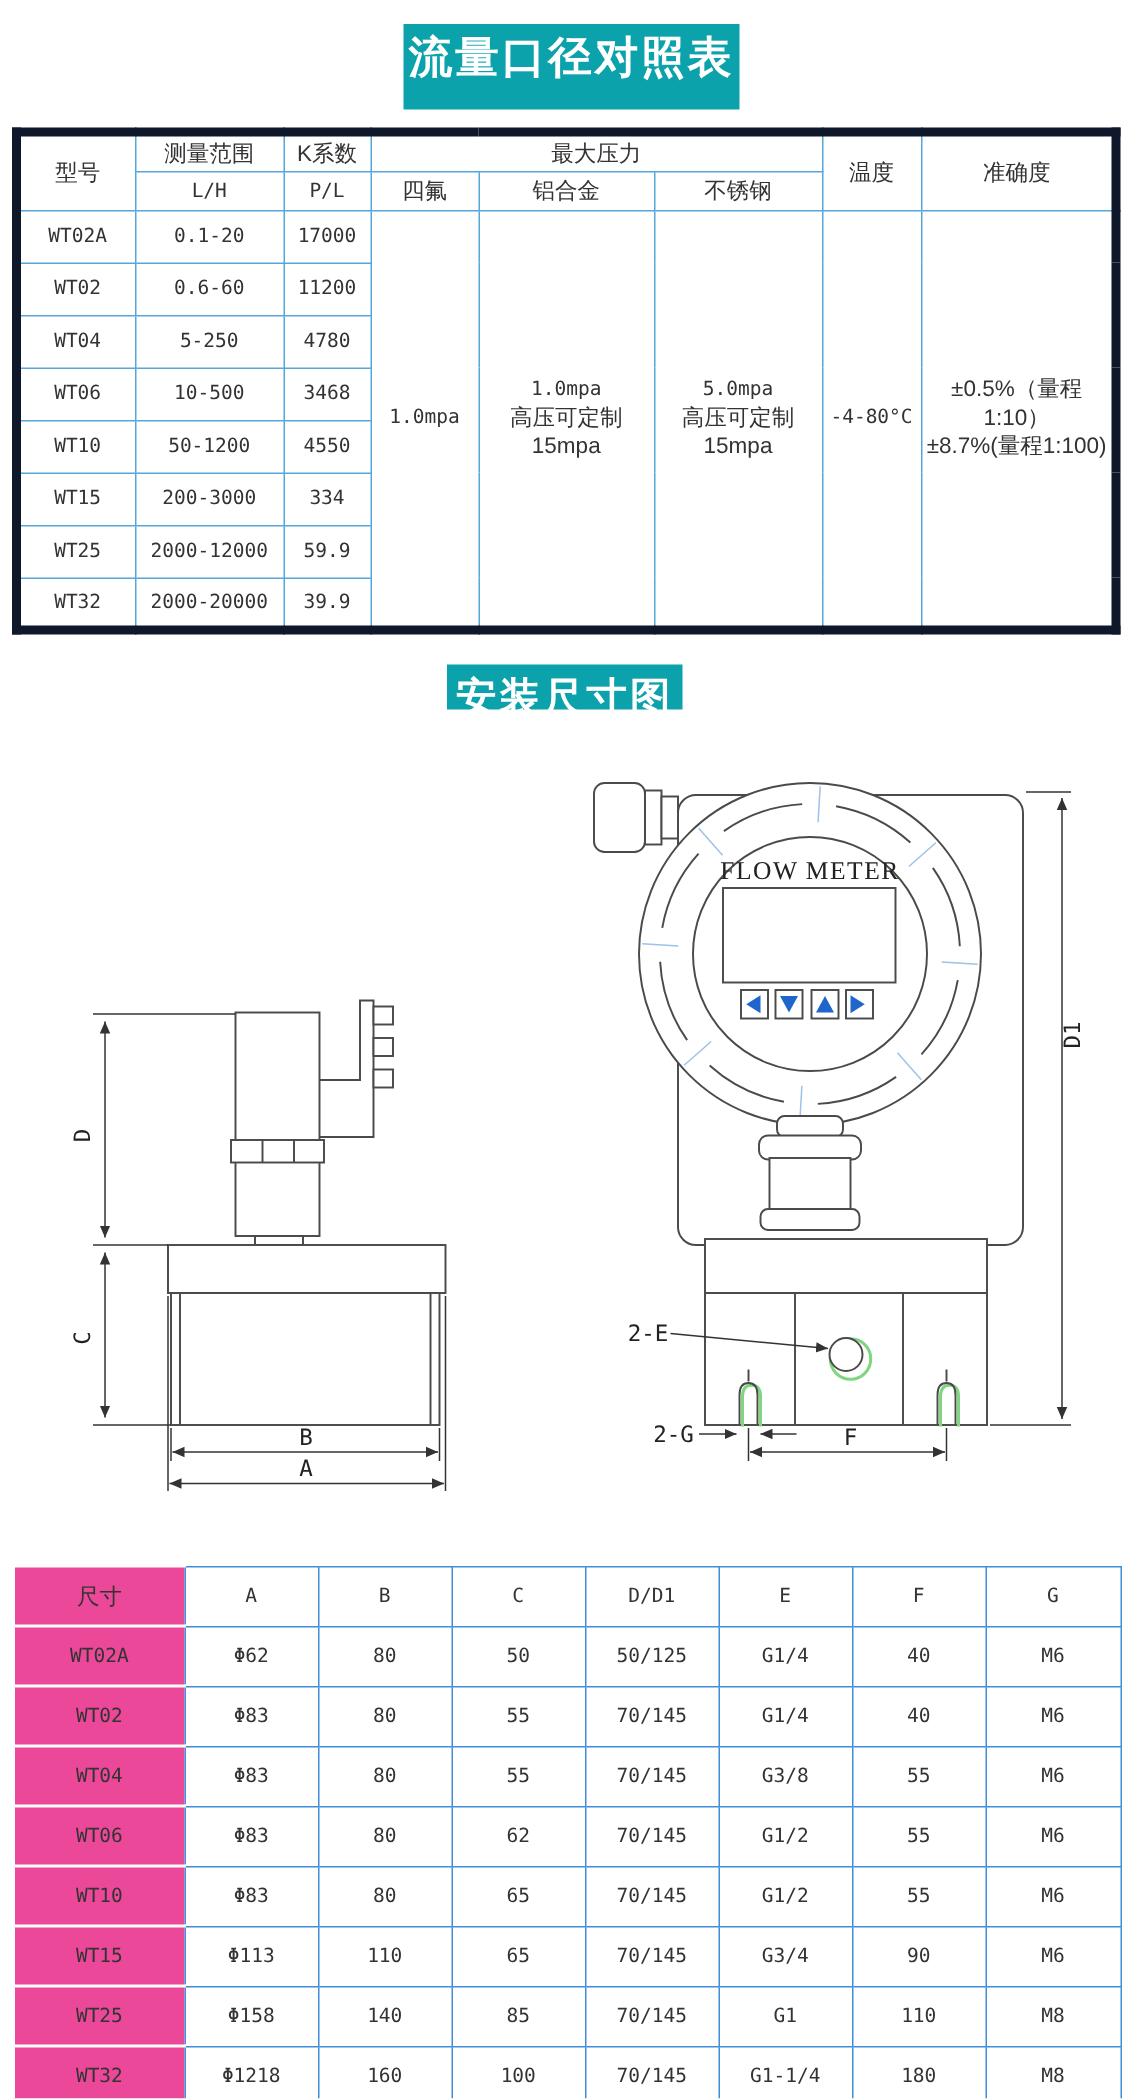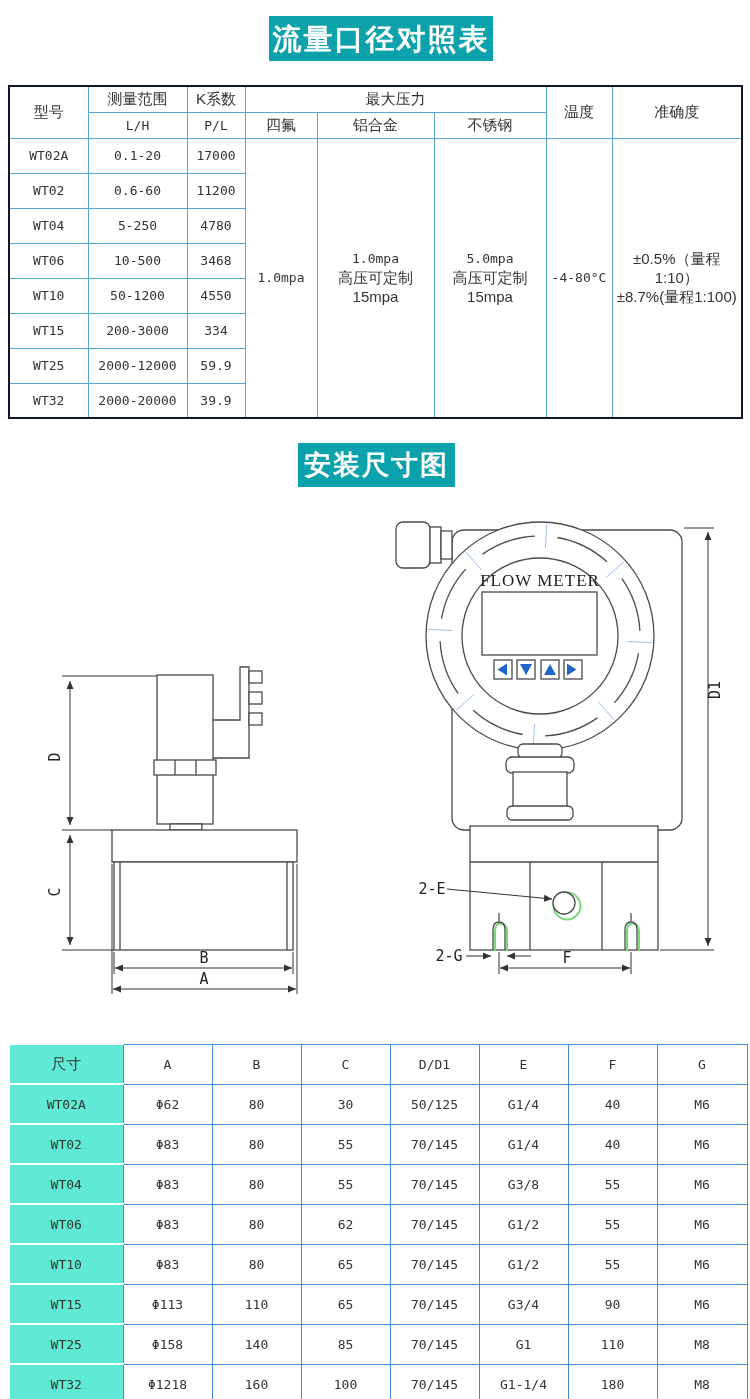--- a/index.html
+++ b/index.html
@@ -5,38 +5,38 @@
   html,body { margin:0; padding:0; background:#fff; }
   .page {
     position:relative; width:750px; height:1399px; background:#ffffff;
     font-family:"Liberation Sans","DejaVu Sans",sans-serif; color:#333;
     overflow:hidden; margin:0 auto;
   }
   .banner {
     position:absolute; background:#0ba2ab; color:#fff; font-weight:bold;
     text-align:center; letter-spacing:2px;
   }
-  #banner1 { left:269px; top:16px; width:224px; height:45px; line-height:46px; font-size:29px; }
-  #banner2 { left:298px; top:443px; width:157px; height:44px; line-height:45px; font-size:27px; }
+  #banner1 { left:269px; top:16px; width:224px; height:57px; line-height:46px; font-size:29px; }
+  #banner2 { left:298px; top:443px; width:157px; height:30px; line-height:45px; font-size:27px;text-decoration:underline; }
 
   table { border-collapse:collapse; table-layout:fixed; }
 
   
-  #spec-table { position:absolute; left:8px; top:85px; width:733px; border:2px solid #0f172a; }
+  #spec-table { position:absolute; left:8px; top:85px; width:733px; border:6px solid #0f172a; }
   #spec-table td { border:1px solid #54a6db; text-align:center; vertical-align:middle; padding:0; }
   #spec-table tr.hrow { height:26px; }
   #spec-table tr.drow { height:35px; }
   .cjk  { font-size:15px; color:#333; }
   .mono { font-family:"DejaVu Sans Mono","Liberation Mono",monospace; font-size:13px; color:#333; }
   .twoline div { line-height:19px; }
 
   
   #dim-table { position:absolute; left:8px; top:1043px; width:738px; }
   #dim-table td { border:1px solid #3f8ed9; text-align:center; vertical-align:middle; height:38px; padding:0; }
-  #dim-table td.teal { background:#5eead4; border:2px solid #ffffff; border-right:1px solid #3f8ed9; }
+  #dim-table td.teal { background:#ec4899; border:2px solid #ffffff; border-right:1px solid #3f8ed9; }
 
   
   #diagram { position:absolute; left:0; top:490px; }
   .shape  { stroke:#4a4a4a; stroke-width:1.3; fill:#ffffff; }
   .shapenf{ stroke:#4a4a4a; stroke-width:1.3; fill:none; }
   .dim    { stroke:#333; stroke-width:1; fill:none; }
   .green  { stroke:#7fd67f; stroke-width:2; fill:none; }
   .dimtxt { font-family:"DejaVu Sans Mono","Liberation Mono",monospace; font-size:15px; fill:#222; }
   .blue-tick { stroke:#9fc0e8; stroke-width:1; }
 </style>
@@ -287,21 +287,21 @@
       <td class="mono">C</td>
       <td class="mono">D/D1</td>
       <td class="mono">E</td>
       <td class="mono">F</td>
       <td class="mono">G</td>
     </tr>
     <tr>
       <td class="teal mono">WT02A</td>
       <td class="mono">Φ62</td>
       <td class="mono">80</td>
-      <td class="mono">30</td>
+      <td class="mono">50</td>
       <td class="mono">50/125</td>
       <td class="mono">G1/4</td>
       <td class="mono">40</td>
       <td class="mono">M6</td>
     </tr>
     <tr>
       <td class="teal mono">WT02</td>
       <td class="mono">Φ83</td>
       <td class="mono">80</td>
       <td class="mono">55</td>

